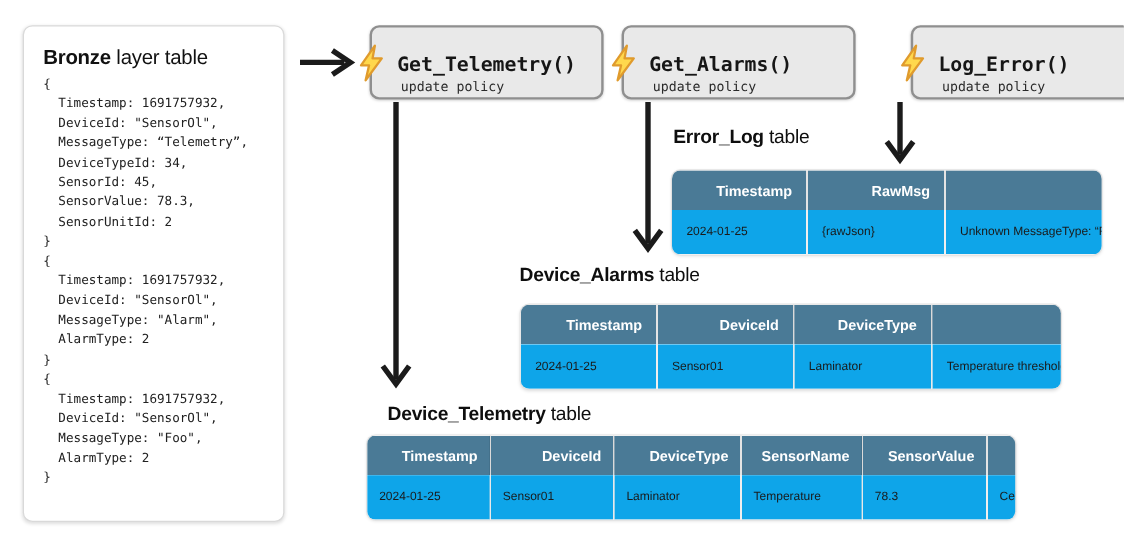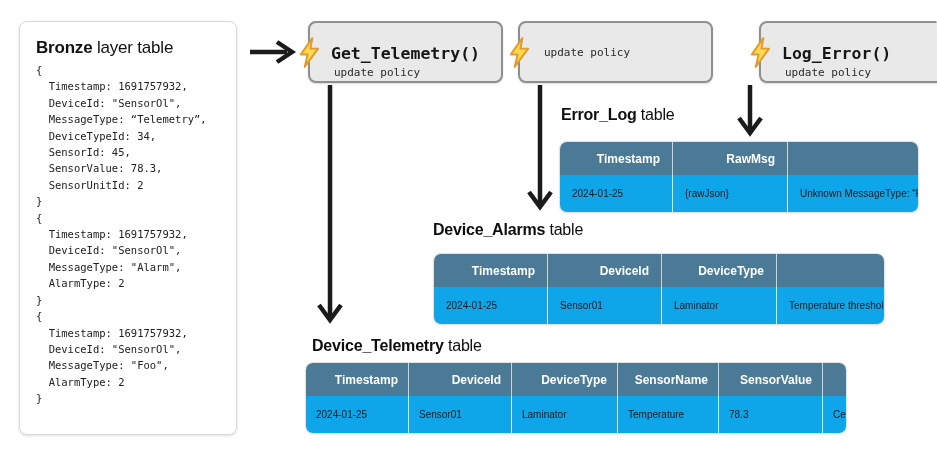--- a/index.html
+++ b/index.html
@@ -87,21 +87,21 @@
   .tbl-telemetry th,.tbl-telemetry td{padding:0 10px;}
   .tbl-telemetry th:nth-child(1),.tbl-telemetry td:nth-child(1){width:82px;}
   .tbl-telemetry th:nth-child(2),.tbl-telemetry td:nth-child(2){width:82px;}
   .tbl-telemetry th:nth-child(3),.tbl-telemetry td:nth-child(3){width:85px;}
   .tbl-telemetry th:nth-child(4),.tbl-telemetry td:nth-child(4){width:80px;}
   .tbl-telemetry th:nth-child(5),.tbl-telemetry td:nth-child(5){width:83px;}
   .tbl-telemetry th:nth-child(6),.tbl-telemetry td:nth-child(6){width:128px;}
 
   .title-error{left:561px;top:105px;}
   .title-alarms{left:433px;top:220px;}
-  .title-telemetry{left:312px;top:336px;}
+  .title-telemetry{left:323px;top:336px;}
 </style>
 </head>
 <body>
 
 <div class="canvas">
 
   <svg class="arrows">
     <g>
       <path class="arrow-line" d="M250 52 H287"></path>
       <path class="arrow-line" d="M277 42 L292 52 L277 62"></path>
@@ -157,20 +157,21 @@
     </div>
   </div>
 
   <div class="policy" style="left:518px;width:195px;">
     <span class="bolt">
       <svg viewBox="0 0 26 34" width="25" height="33">
           <path d="M16 2 L4 19 H11 L8 32 L22 13 H14 Z" style="fill:var(--bolt_fill,#ffd84d);stroke:var(--bolt_stroke,#e09b2d);" stroke-width="2" stroke-linejoin="round"></path>
         </svg>
     </span>
     <div class="policy-text">
+      <div class="policy-name">Get_Alarms()</div>
       <div class="policy-sub">update policy</div>
     </div>
   </div>
 
   <div class="policy" style="left:759px;width:188px;">
     <span class="bolt">
       <svg viewBox="0 0 26 34" width="25" height="33">
           <path d="M16 2 L4 19 H11 L8 32 L22 13 H14 Z" style="fill:var(--bolt_fill,#ffd84d);stroke:var(--bolt_stroke,#e09b2d);" stroke-width="2" stroke-linejoin="round"></path>
         </svg>
     </span>

